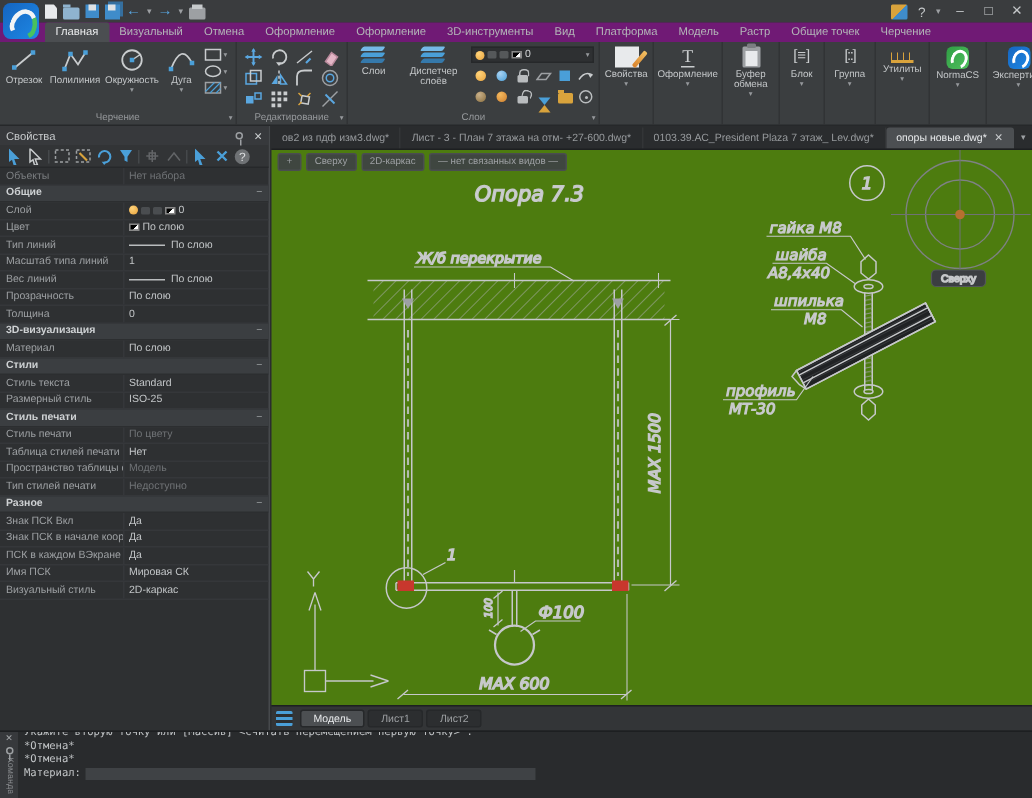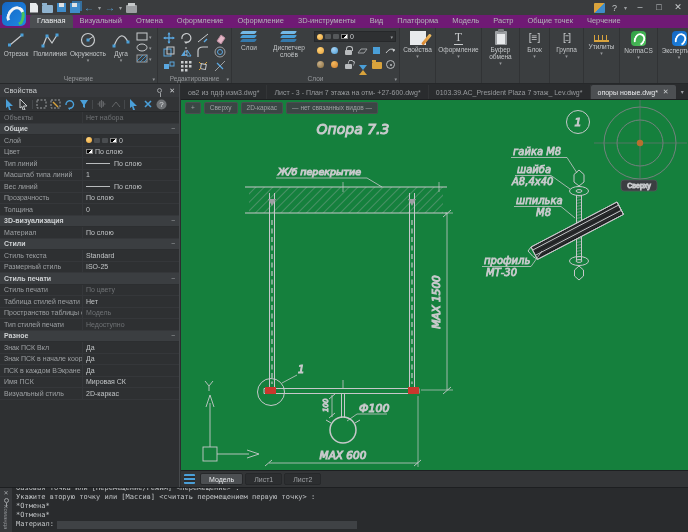--- a/index.html
+++ b/index.html
@@ -120,21 +120,21 @@
   .mini-line { width:24px; height:1px; background:#b9bcbe; margin-right:2px; flex-shrink:0; }
   .mini-bulb { width:6px; height:6px; border-radius:50%; background:radial-gradient(circle at 35% 30%,#ffd37a,#e8a33d); flex-shrink:0; }
   .mini-dim { width:6px; height:5px; background:#4a4d50; border-radius:1px; flex-shrink:0; }
   
   #workarea { position:absolute; left:181px; right:0; top:84px; bottom:45px; }
   #doctabs { height:16px; background:#2a2c2e; border-bottom:1px solid #1d1f21; display:flex; align-items:flex-end; font-size:7px; overflow:hidden; }
   .dtab { height:14px; display:flex; align-items:center; padding:0 7px; color:#979a9d; border-right:1px solid #333537; white-space:nowrap; }
   .dtab.active { background:#4c4f52; color:#e8eaec; border-radius:2px 2px 0 0; border-right:none; }
   .dtab .dclose { margin-left:5px; font-size:7px; color:#c9ccce; }
   .dtabs-end { margin-left:auto; color:#9da0a3; font-size:6px; padding:0 5px 4px 5px; }
-  #canvas { position:absolute; top:16px; left:0; right:0; bottom:17px; background:#15803d; overflow:hidden;text-align:right; }
+  #canvas { position:absolute; top:16px; left:0; right:0; bottom:17px; background:#4d7c0f; overflow:hidden;text-align:right; }
   #viewbar { position:absolute; top:2px; left:4px; display:flex; gap:3px; z-index:3; }
   .vbtn { background:rgba(62,65,68,0.92); border:1px solid #4a4d50; border-radius:2px; color:#9da0a3;
     font-size:6.5px; padding:1px 5px; line-height:8px; white-space:nowrap; }
   #dwg { position:absolute; inset:0; width:100%; height:100%; }
   .cad { font-family:"DejaVu Sans", sans-serif; font-style:italic; fill:#d6d8da; }
   #sheetbar { position:absolute; bottom:0; left:0; right:0; height:17px; background:#333537; border-top:1px solid #1d1f21;
     display:flex; align-items:center; gap:2px; padding-left:3px; font-size:7px; }
   .sheet-list { width:11px; height:10px; background:repeating-linear-gradient(#4a9fd8 0 2px,#2c2e30 2px 4px); border-radius:1px; margin-right:3px; }
   .stab { padding:1.5px 8px; color:#9da0a3; background:#2c2e30; border:1px solid #26282a; border-radius:2px; white-space:nowrap; }
   .stab.active { background:#4c4f52; color:#e9ebed; }
@@ -842,21 +842,20 @@
     </div>
   </div>
 
   <div id="cmdline">
     <div class="cstrip">
       <span class="cx">✕</span>
       <span class="pin-ic" style="margin:0"></span>
       <span class="clabel">Команда</span>
     </div>
     <div id="cmd-lines">
-        <div class="cline">базовая точка или [Перемещение/Режим] &lt;Перемещение&gt; :</div>
         <div class="cline">Укажите вторую точку или [Массив] &lt;считать перемещением первую точку&gt; :</div>
         <div class="cline">*Отмена*</div>
         <div class="cline">*Отмена*</div>
         <div class="cline input">Материал:</div>
       </div>
   </div>
 
 </div>
 
 </body></html>

